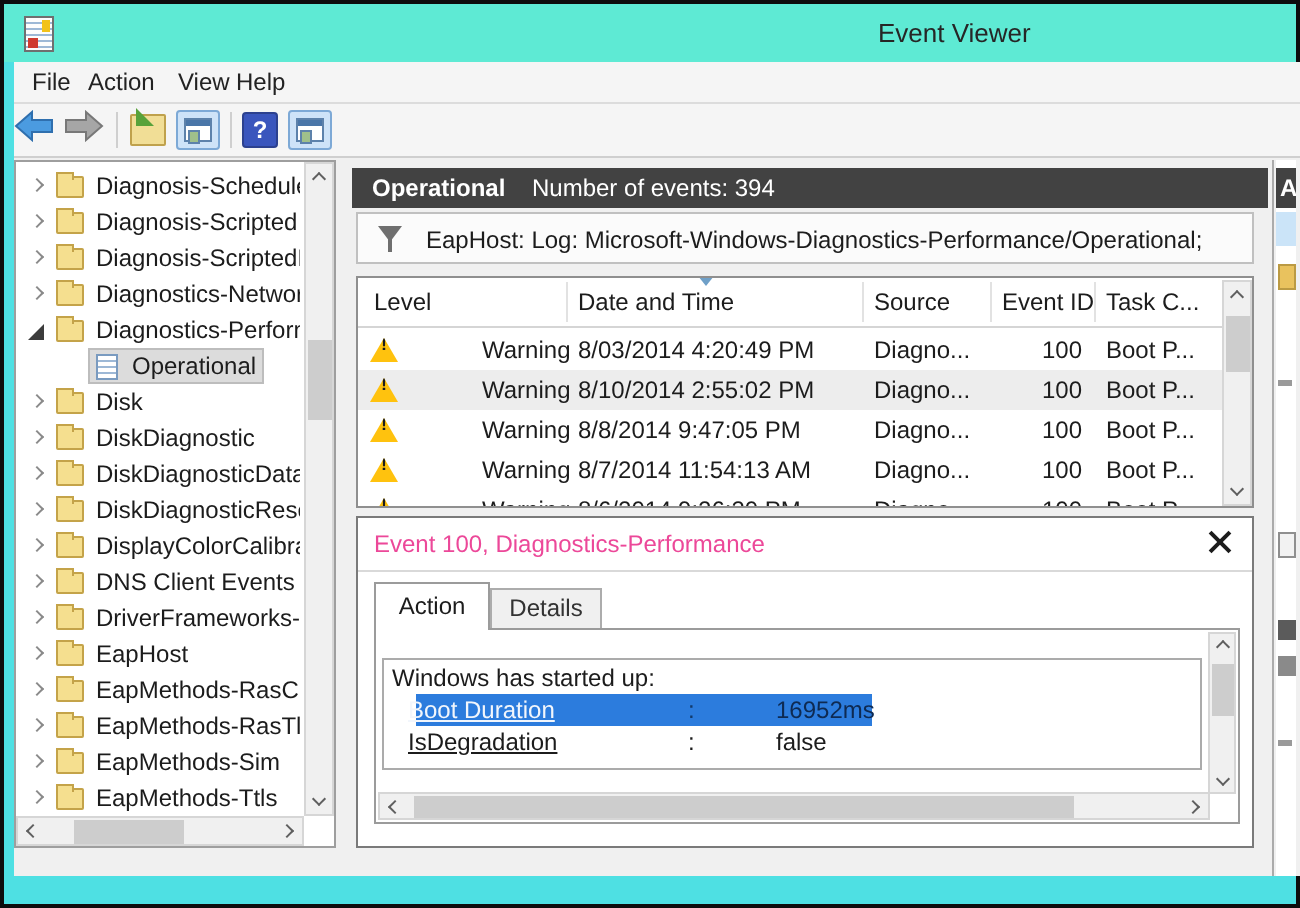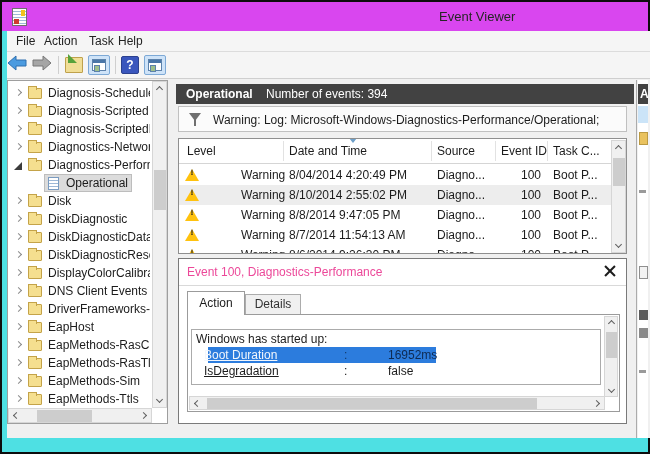--- a/index.html
+++ b/index.html
@@ -2,21 +2,21 @@
 <html><head>
 <meta charset="utf-8">
 <style>
   * { margin:0; padding:0; box-sizing:border-box; }
   html,body { width:650px; height:454px; }
   body { position:relative; font-family:"Liberation Sans", sans-serif; font-size:12px; color:#1c1c1c; background:#0d0d0d; overflow:hidden; }
   .abs { position:absolute; }
 
   
   .chrome { position:absolute; left:2px; top:2px; right:2px; bottom:2px; background:#4ee0e3; }
-  .titlebar { position:absolute; left:2px; top:2px; right:2px; height:29px; background:#d946ef; }
+  .titlebar { position:absolute; left:2px; top:2px; right:2px; height:29px; background:#5eead4; }
   .title-text { position:absolute; left:437px; top:7px; font-size:13px; color:#262626; }
   .app-icon { position:absolute; left:10px; top:6px; width:15px; height:18px; background:repeating-linear-gradient(#fdfdfd,#fdfdfd 2px,#9db8d6 2px,#9db8d6 3px); border:1px solid #6f6f6f; }
   .app-icon::before { content:""; position:absolute; right:1px; top:1px; width:4px; height:6px; background:#f2c21a; }
   .app-icon::after { content:""; position:absolute; left:1px; bottom:1px; width:5px; height:5px; background:#cf3a30; }
 
   .menubar { position:absolute; left:7px; top:31px; right:0; height:21px; background:#f5f5f5; border-bottom:1px solid #dcdcdc; }
   .menu-item { position:absolute; top:3px; color:#222; cursor:default; }
   .toolbar { position:absolute; left:7px; top:52px; right:0; height:27px; background:#f5f5f5; border-bottom:1px solid #cfcfcf; }
   .tsep { position:absolute; top:4px; width:1px; height:18px; background:#cfcfcf; }
   .tbtn { position:absolute; top:3px; }
@@ -101,21 +101,21 @@
 
 <div class="chrome"></div>
 <div class="titlebar">
   <span class="app-icon"></span>
   <span class="title-text">Event Viewer</span>
 </div>
 
 <div class="menubar">
   <span class="menu-item" style="left:9px">File</span>
   <span class="menu-item" style="left:37px">Action</span>
-  <span class="menu-item" style="left:82px">Task</span>
+  <span class="menu-item" style="left:82px">View</span>
   <span class="menu-item" style="left:111px">Help</span>
 </div>
 
 <div class="toolbar">
   <span class="tbtn" style="left:0px">
     <svg width="20" height="16">
         <path d="M9 1 L1 8 L9 15 L9 11 L19 11 L19 5 L9 5 Z" fill="#4b9be0" stroke="#2f6fae"></path>
       </svg>
   </span>
   <span class="tbtn" style="left:25px">
@@ -242,40 +242,40 @@
   </div>
 </div>
 
 <div class="darkbar">
   <span class="t1">Operational</span>
   <span class="t2">Number of events: 394</span>
 </div>
 
 <div class="filterbox">
   <span class="funnel"></span>
-  <span class="filter-text">Warning: Log: Microsoft-Windows-Diagnostics-Performance/Operational;</span>
+  <span class="filter-text">EapHost: Log: Microsoft-Windows-Diagnostics-Performance/Operational;</span>
 </div>
 
 <div class="tablebox">
   <div class="thead">
     <span class="hcell" style="left:8px">Level</span>
     <span class="hcell" style="left:110px">Date and Time</span>
     <span class="sort-glyph"></span>
     <span class="hcell" style="left:258px">Source</span>
     <span class="hcell" style="left:322px">Event ID</span>
     <span class="hcell" style="left:374px">Task C...</span>
     <span class="hsep" style="left:104px"></span>
       <span class="hsep" style="left:252px"></span>
     <span class="hsep" style="left:316px"></span>
       <span class="hsep" style="left:368px"></span>
   </div>
   <div class="trow" style="top:26px">
     <span class="warn"></span>
       <span class="c-level">Warning</span>
-      <span class="c-date">8/04/2014 4:20:49 PM</span>
+      <span class="c-date">8/03/2014 4:20:49 PM</span>
       <span class="c-source">Diagno...</span>
       <span class="c-eid">100</span>
       <span class="c-task">Boot P...</span>
   </div>
   <div class="trow rowsel" style="top:46px">
     <span class="warn"></span>
       <span class="c-level">Warning</span>
       <span class="c-date">8/10/2014 2:55:02 PM</span>
       <span class="c-source">Diagno...</span>
       <span class="c-eid">100</span>

